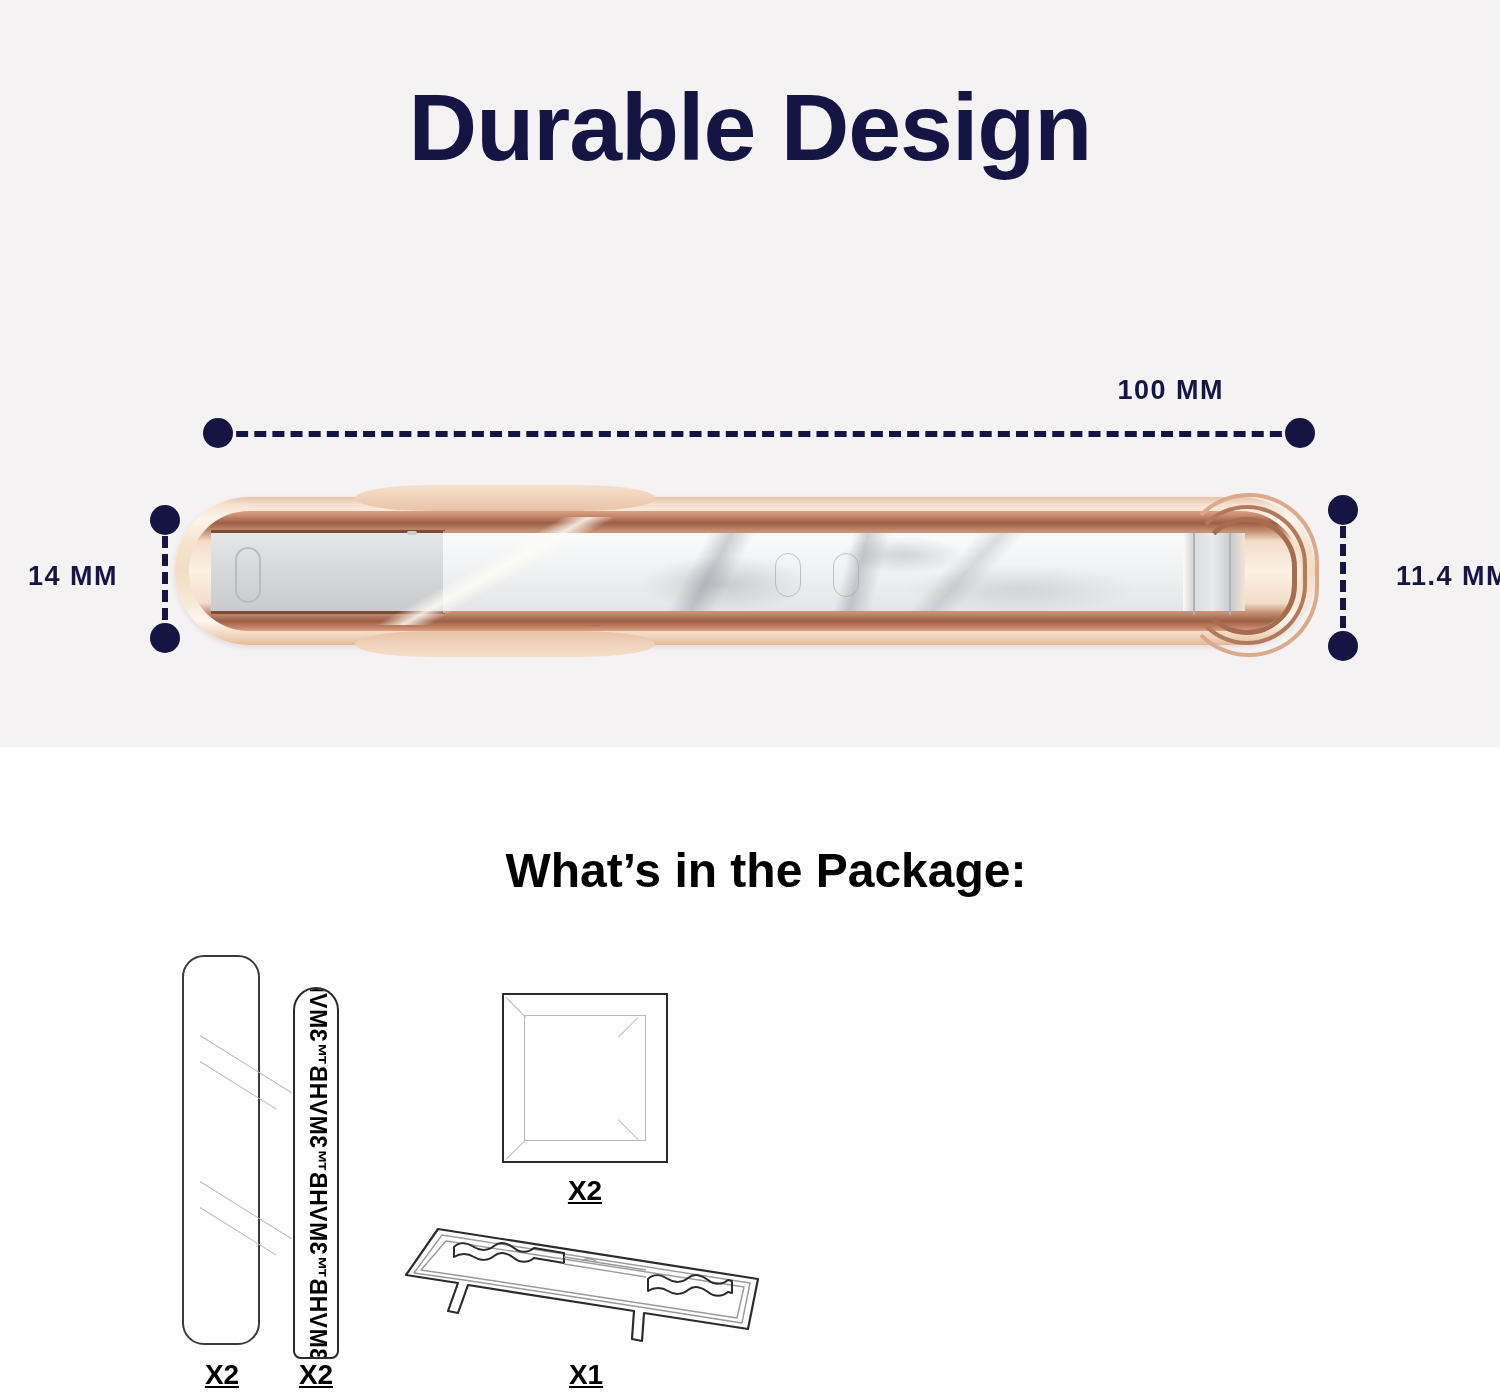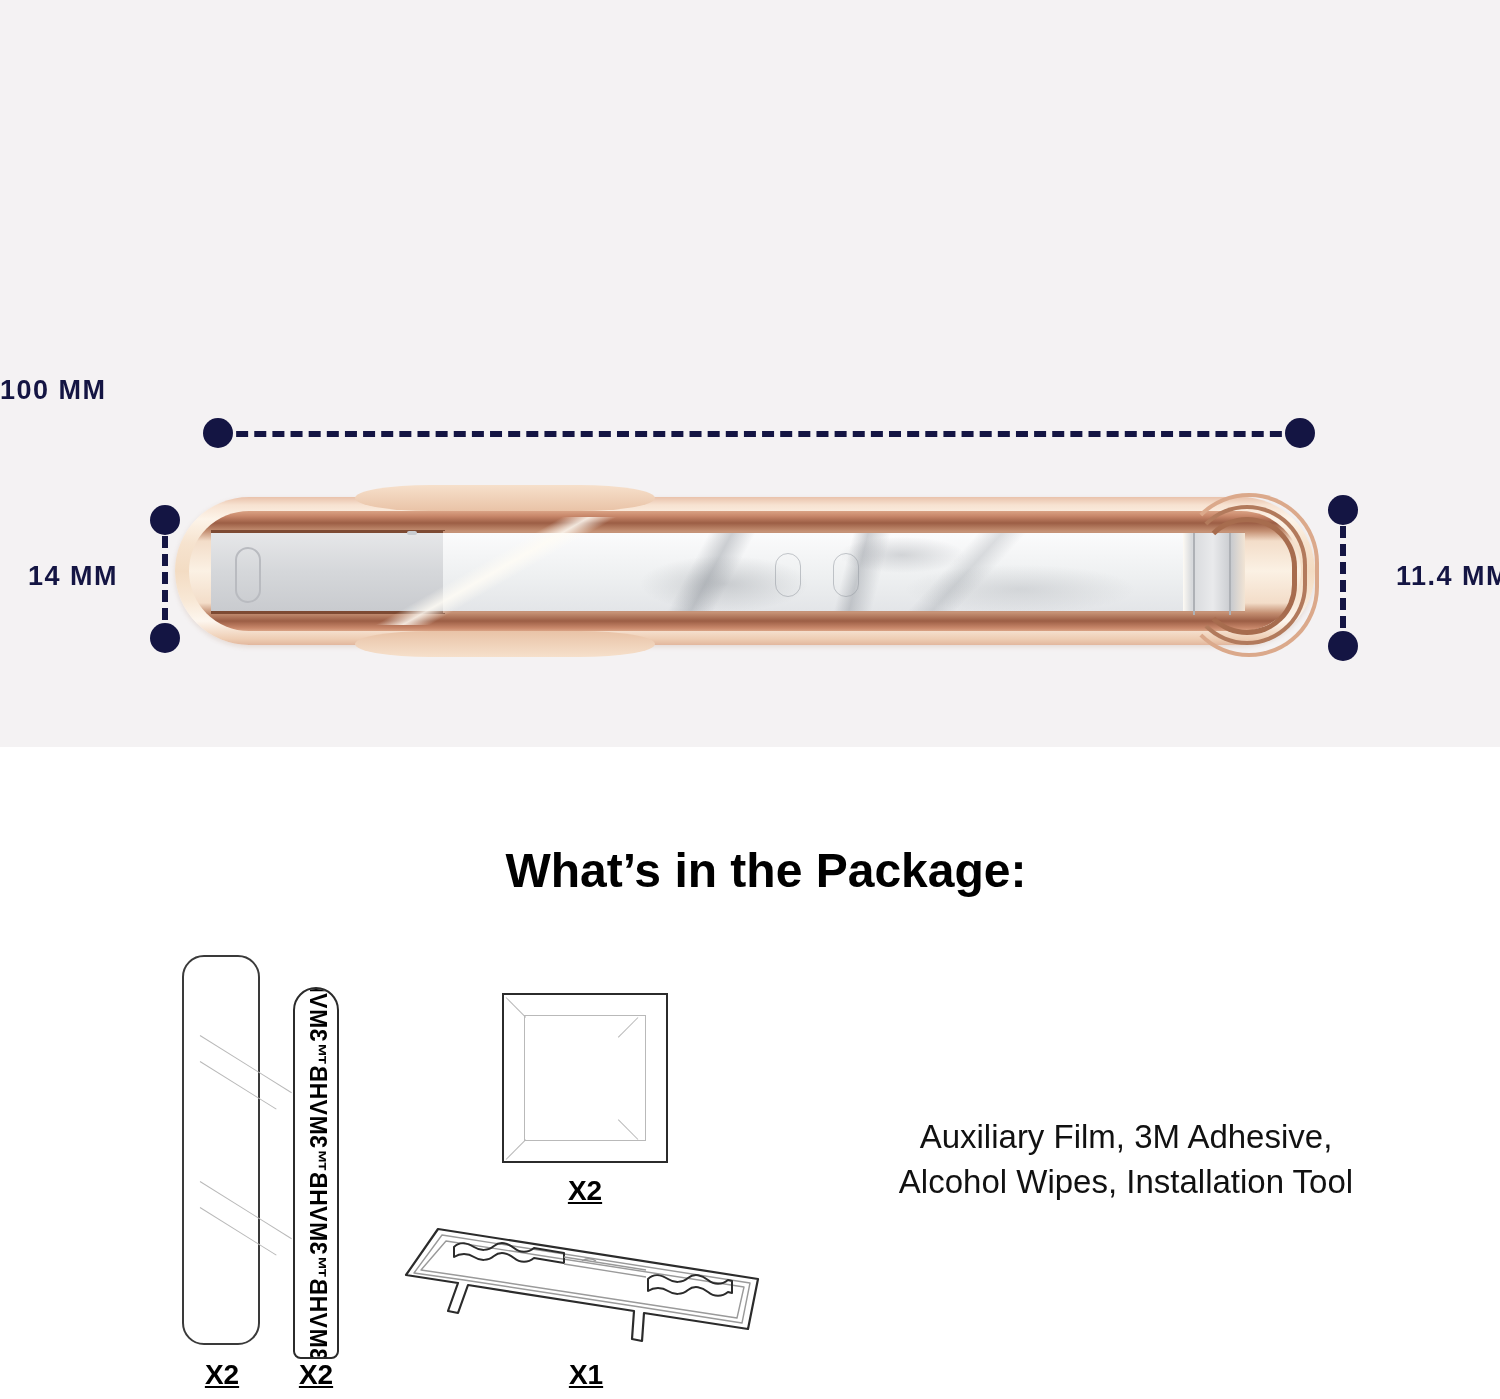--- a/index.html
+++ b/index.html
@@ -69,21 +69,21 @@
   .dim-label {
     position: absolute;
     color: #141543;
     font-size: 27px;
     font-weight: 700;
     letter-spacing: 1.5px;
     white-space: nowrap;
   }
 
   
-  #dim-width-label { left: 0; top: 375px; width: 1224px; text-align: left; }
+  #dim-width-label { left: 0; top: 375px; width: 1224px; text-align: right; }
   #dim-width-line  { left: 218px; top: 431px; width: 1082px; }
   #dim-width-dot-l { left: 203px; top: 418px; }
   #dim-width-dot-r { left: 1285px; top: 418px; }
 
   
   #dim-left-label  { left: 28px; top: 561px; }
   #dim-left-line   { left: 162px; top: 518px; height: 120px; }
   #dim-left-dot-t  { left: 150px; top: 505px; }
   #dim-left-dot-b  { left: 150px; top: 623px; }
 
@@ -352,20 +352,21 @@
     left: 380px; top: 470px;
     width: 370px; height: 140px;
   }
   #caption-tool { left: 510px; top: 612px; width: 120px; }
 </style>
 </head>
 <body>
 
 <div id="top-panel">
 
+  <div id="headline">Durable Design</div>
 
   <div class="dim-label" id="dim-width-label">100 MM</div>
   <div class="dash-h" id="dim-width-line"></div>
   <div class="dim-dot" id="dim-width-dot-l"></div>
   <div class="dim-dot" id="dim-width-dot-r"></div>
 
   <div class="dim-label" id="dim-left-label">14 MM</div>
   <div class="dash-v" id="dim-left-line"></div>
   <div class="dim-dot" id="dim-left-dot-t"></div>
   <div class="dim-dot" id="dim-left-dot-b"></div>
@@ -402,24 +403,20 @@
     <div class="cap-ring" id="cap-ring-3"></div>
 
     <div class="wedge"></div>
   </div>
 </div>
 
 <div id="bottom-panel">
 
   <div id="package-title">What’s in the Package:</div>
 
-  <div id="contents-text">
-    <div>Auxiliary Film, 3M Adhesive,</div>
-    <div>Alcohol Wipes, Installation Tool</div>
-  </div>
 
   <div id="item-film">
     <div class="shine" style="left:16px; top:78px;  width:108px;"></div>
     <div class="shine" style="left:16px; top:104px; width:90px;"></div>
     <div class="shine" style="left:16px; top:224px; width:108px;"></div>
     <div class="shine" style="left:16px; top:250px; width:90px;"></div>
   </div>
   <div class="item-caption" id="caption-film">X2</div>
 
   <div id="item-vhb">

